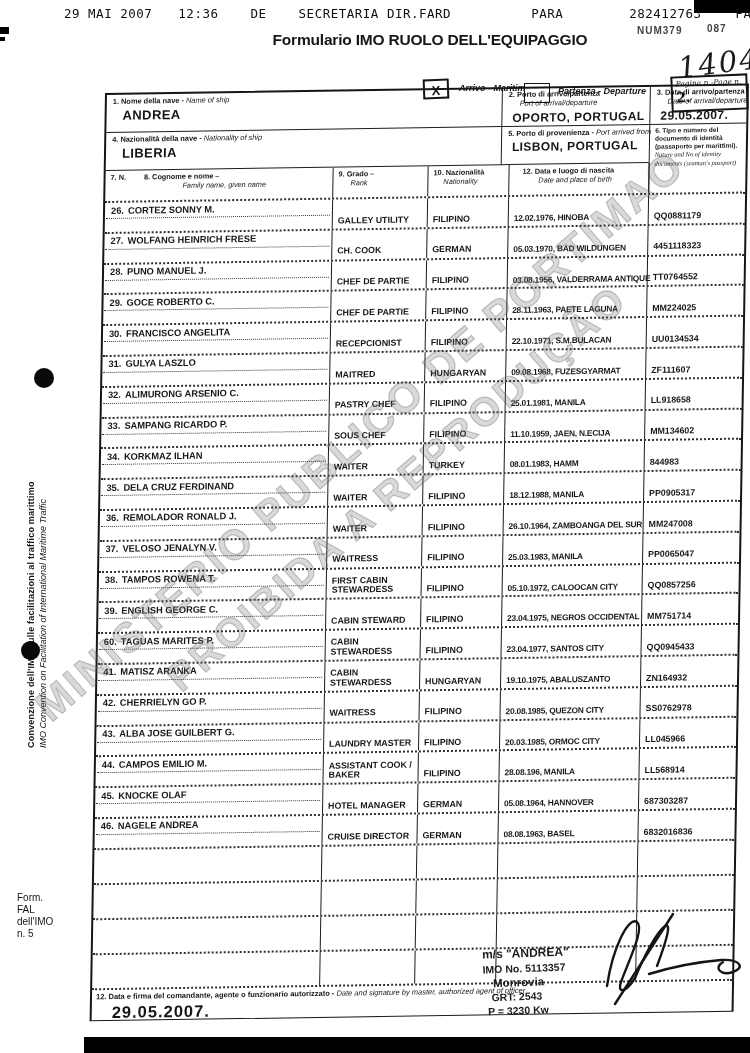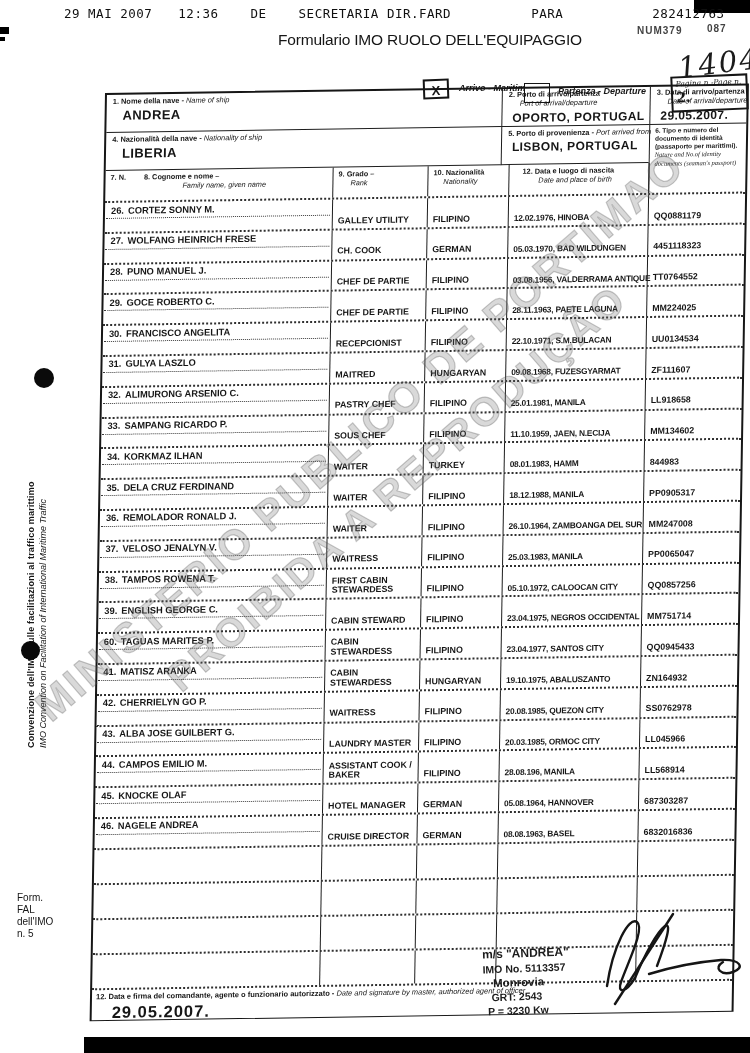--- a/index.html
+++ b/index.html
@@ -14,21 +14,21 @@
   .faxline{
     left:64px;top:6px;font-family:"DejaVu Sans Mono",monospace;
     font-size:12.5px;letter-spacing:.5px;color:#101010;white-space:nowrap;
   }
   .faxline span{display:inline-block;}
 
   .garble{font-size:10px;color:#222;opacity:.85;font-weight:bold;letter-spacing:1px;}
 
   
   .title-wrap{left:225px;top:31px;width:410px;text-align:center;}
-  .title-l1{font-size:15.5px;font-weight:normal;letter-spacing:-.2px;}
+  .title-l1{font-size:15.5px;font-weight:bold;letter-spacing:-.2px;}
   .title-l2{font-size:13.5px;font-weight:bold;font-style:italic;margin-top:1px;}
 
   .handnum{
     left:678px;top:46px;font-family:"DejaVu Serif",serif;font-style:italic;
     font-size:29px;transform:rotate(-7deg);letter-spacing:2px;color:#1b1b1b;
   }
 
   .pagebox{
     left:671px;top:75px;width:77px;height:36px;border:2px solid #141414;
     transform:rotate(-2.5deg);padding:1px 3px;box-sizing:border-box;background:#fff;
@@ -136,21 +136,21 @@
 <div class="abs spk1"></div>
 <div class="abs spk2"></div>
 <div class="abs bar-bottom"></div>
 
 <div class="abs faxline">
   <span>29 MAI 2007</span>
   <span style="margin-left:18px">12:36</span>
   <span style="margin-left:24px">DE</span>
   <span style="margin-left:24px">SECRETARIA DIR.FARD</span>
   <span style="margin-left:72px">PARA</span>
-  <span style="margin-left:81px">282412763</span>
+  <span style="margin-left:58px">282412763</span>
   <span style="margin-left:26px">PAG.09</span>
 </div>
 <div class="abs garble" style="left:637px;top:25px;">NUM379</div>
 <div class="abs garble" style="left:707px;top:23px;">087</div>
 
 <div class="abs title-wrap">
   <div class="title-l1">Formulario IMO RUOLO DELL'EQUIPAGGIO</div>
 </div>
 
 <div class="abs handnum">1404</div>

